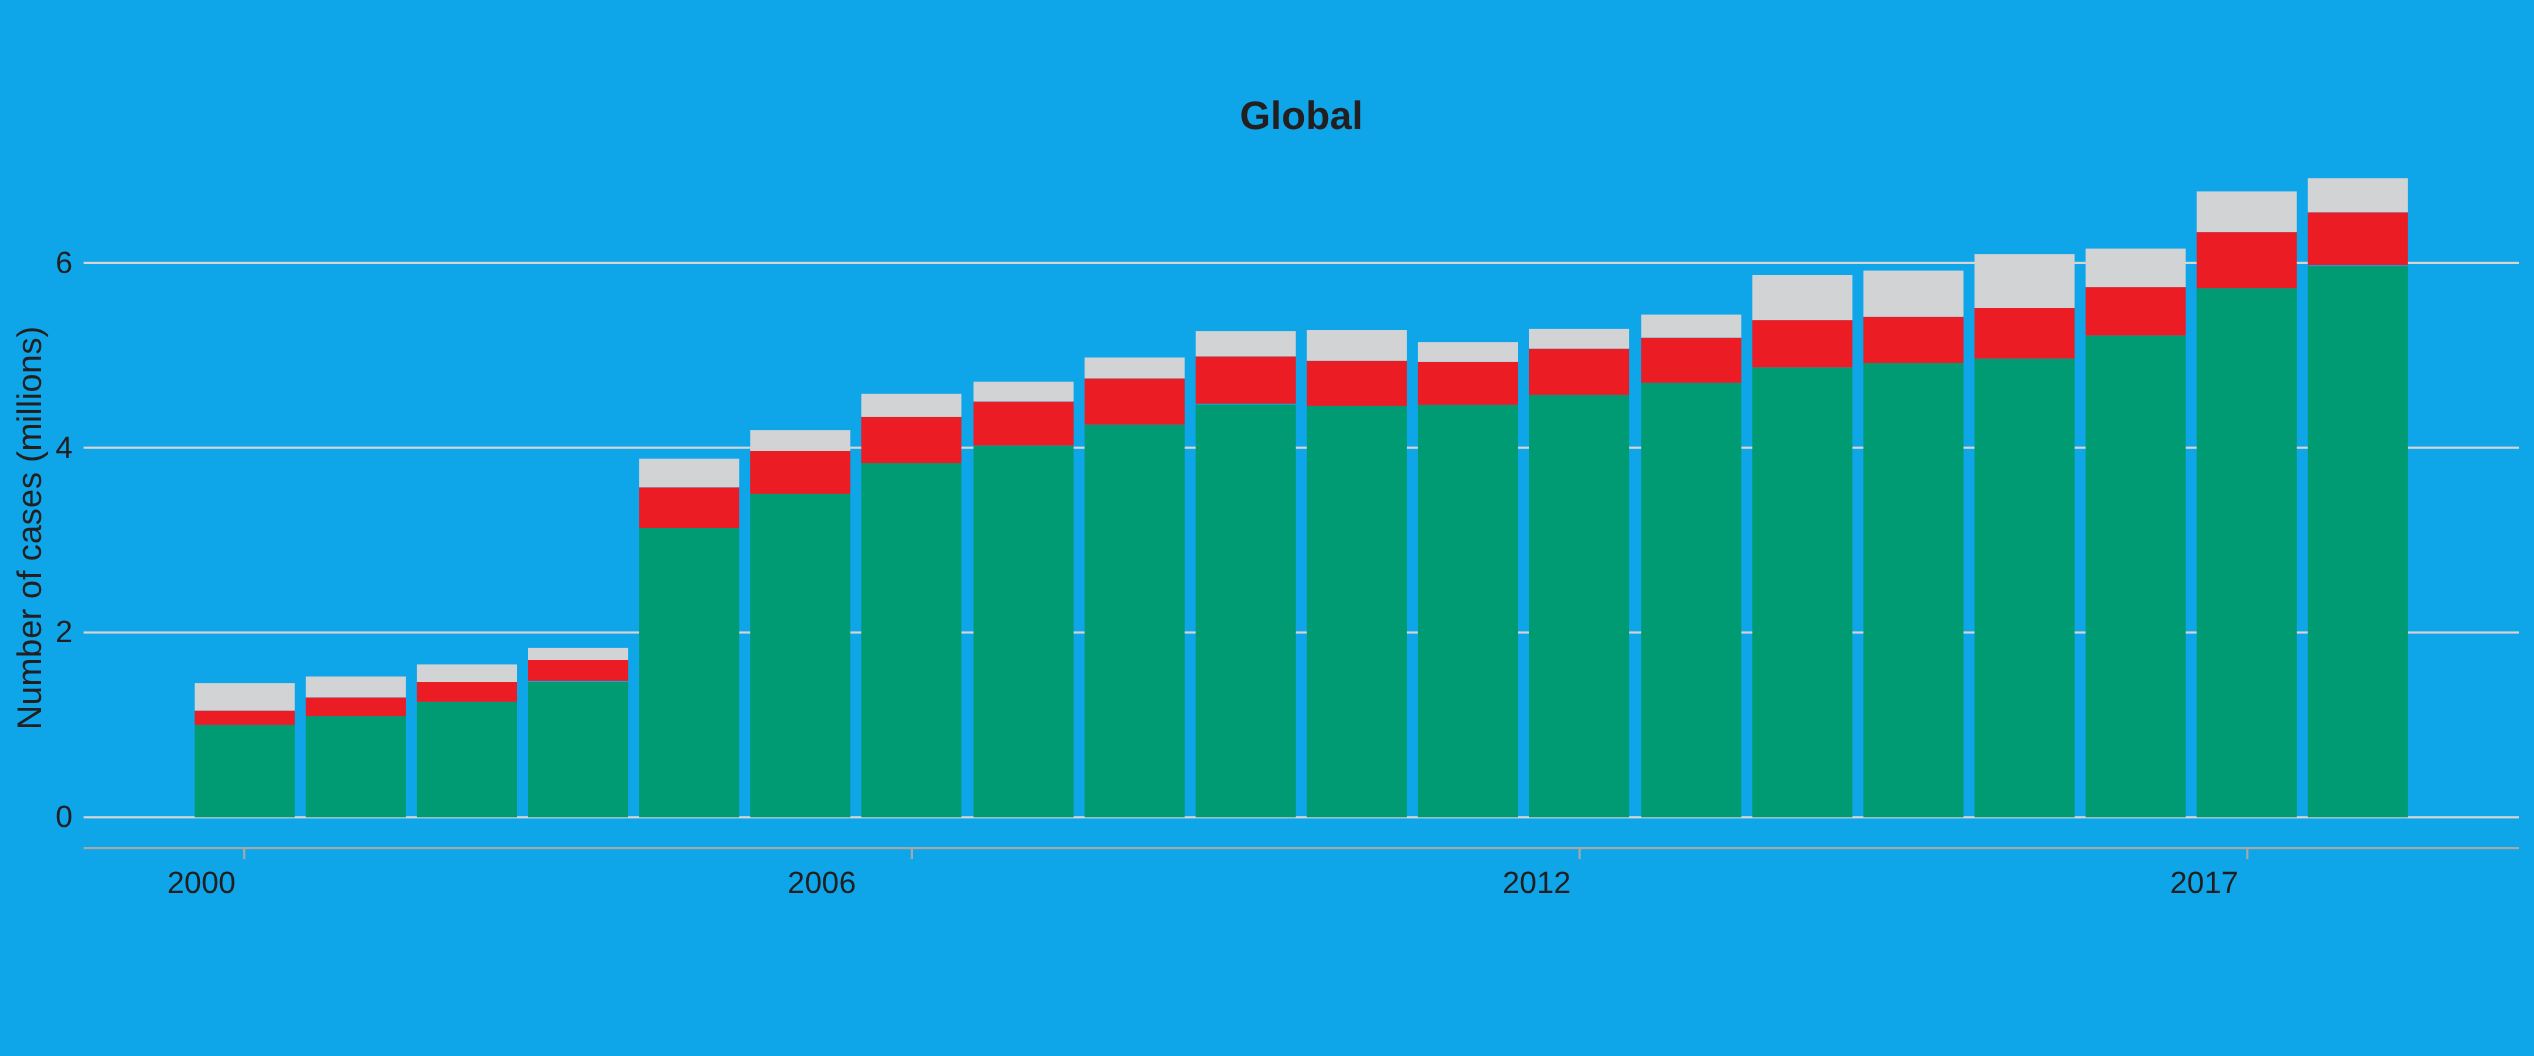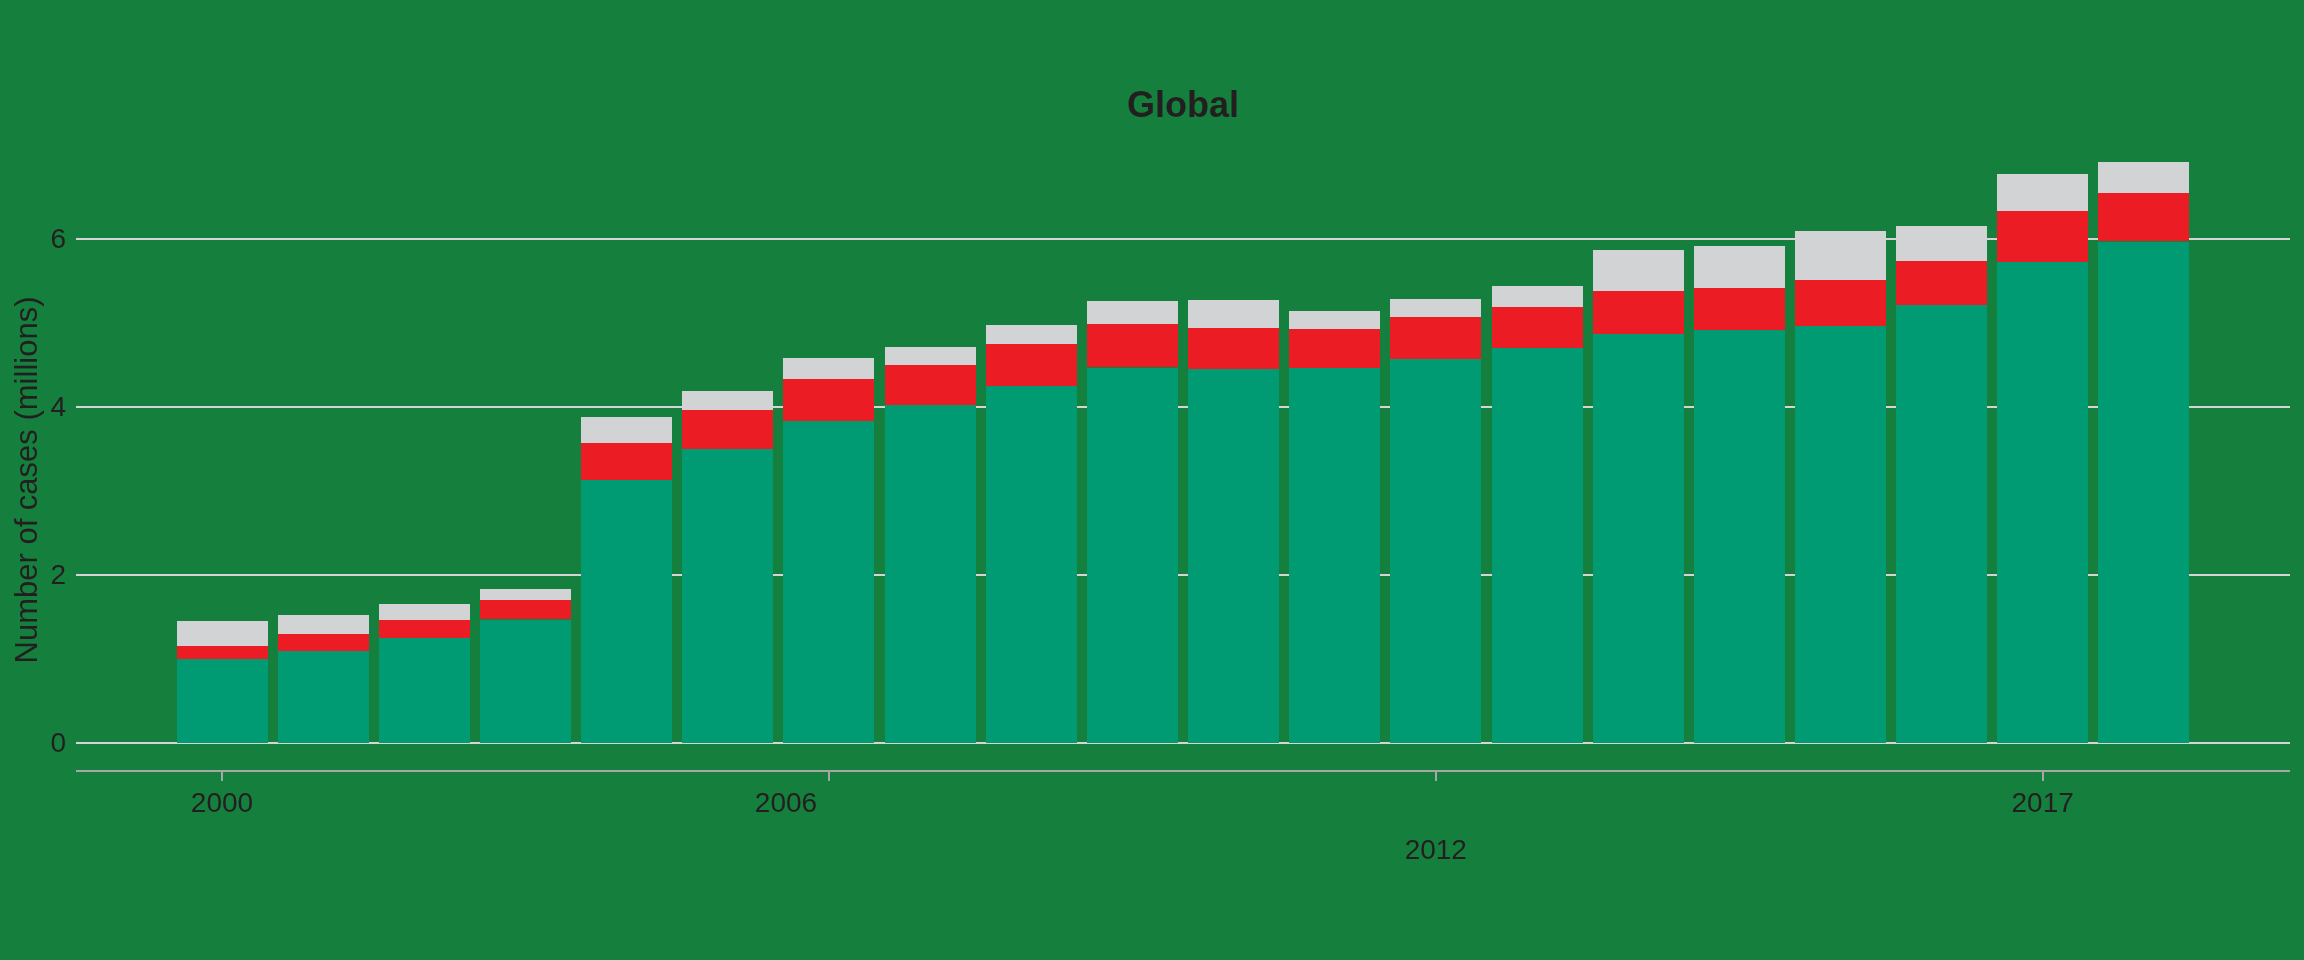--- a/index.html
+++ b/index.html
@@ -8,21 +8,21 @@
     background: #ffffff;
     width: 2304px;
     height: 960px;
     overflow: hidden;
     font-family: "Liberation Sans", sans-serif;
   }
   #canvas {
     position: relative;
     width: 2304px;
     height: 960px;
-    background: #15803d;
+    background: #0ea5e9;
   }
   .chart-title {
     position: absolute;
     top: 84px;
     left: 76px;
     width: 2214px;
     text-align: center;
     font-size: 36px;
     font-weight: bold;
     color: #231F20;
@@ -58,21 +58,20 @@
   }
   .x-tick {
     position: absolute;
     width: 2px;
     height: 11px;
     background: #A7A7A7;
   }
   .x-tick-label {
     position: absolute;
     width: 140px;
-    text-align: center;
     font-size: 28px;
     color: #231F20;
     line-height: 28px;
   }
   .bar-segment {
     position: absolute;
   }
 </style>
 </head>
 <body>
@@ -148,17 +147,17 @@
       <div class="bar-segment" style="left: 1997.2px; width: 91px; top: 173.5px; height: 37.8px; background: rgb(209, 211, 212);"></div>
       <div class="bar-segment" style="left: 2098.4px; width: 91px; top: 241.5px; height: 501.5px; background: rgb(0, 155, 114);"></div>
       <div class="bar-segment" style="left: 2098.4px; width: 91px; top: 192.8px; height: 48.7px; background: rgb(236, 28, 36);"></div>
       <div class="bar-segment" style="left: 2098.4px; width: 91px; top: 161.7px; height: 31.1px; background: rgb(209, 211, 212);"></div>
       <div class="x-axis-line" style="left: 76px; width: 2214px; top: 770px;"></div>
       <div class="x-tick" style="left: 221px; top: 770px; height: 11px;"></div>
       <div class="x-tick-label" style="left: 152px; top: 789px;">2000</div>
       <div class="x-tick" style="left: 827.9px; top: 770px; height: 11px;"></div>
       <div class="x-tick-label" style="left: 716px; top: 789px;">2006</div>
       <div class="x-tick" style="left: 1434.8px; top: 770px; height: 11px;"></div>
-      <div class="x-tick-label" style="left: 1365.8px; top: 836px;">2012</div>
+      <div class="x-tick-label" style="left: 1365.8px; top: 789px;">2012</div>
       <div class="x-tick" style="left: 2041.7px; top: 770px; height: 11px;"></div>
       <div class="x-tick-label" style="left: 1972.7px; top: 789px;">2017</div>
     </div>
 </div>
 
 </body></html>

